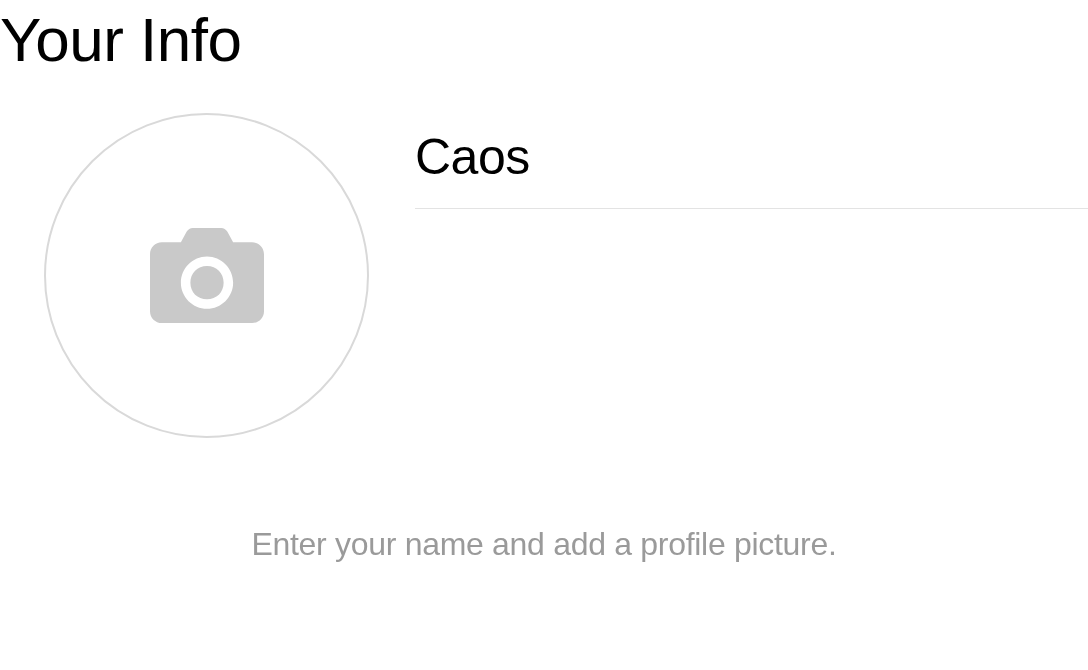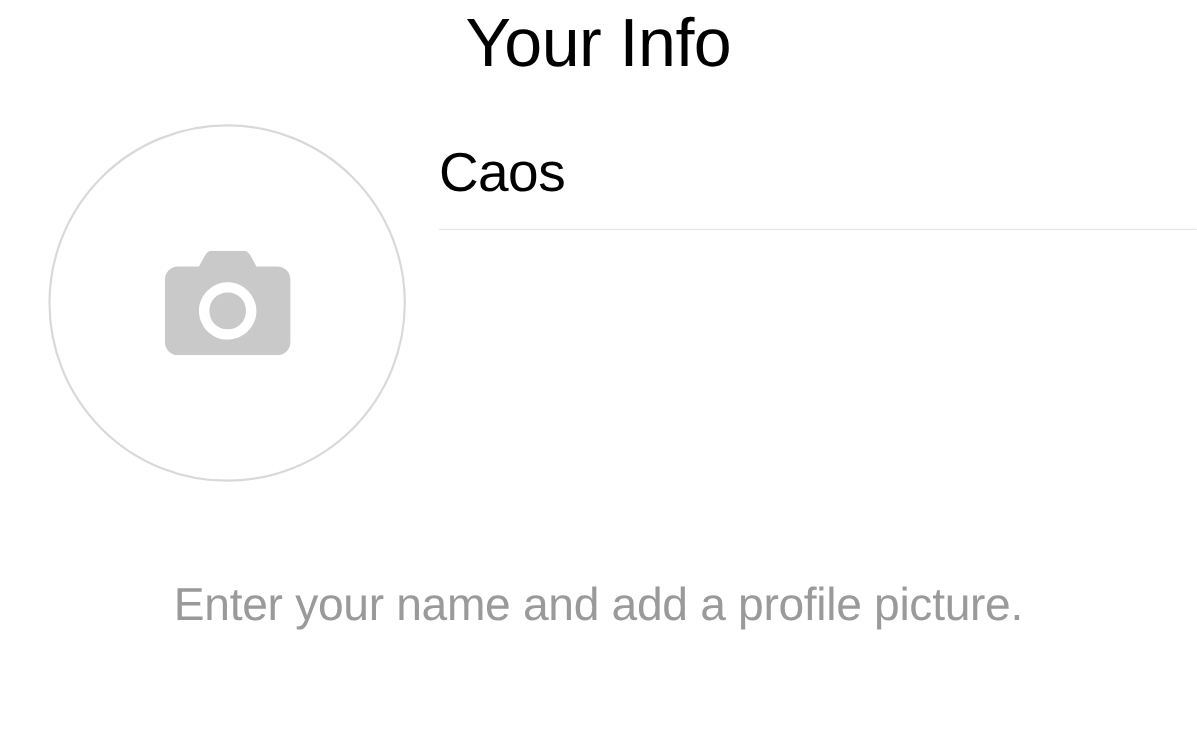--- a/index.html
+++ b/index.html
@@ -16,30 +16,31 @@
     }
     .container {
       width: 100%;
       height: 100%;
       position: relative;
     }
     .page-title {
       font-size: 62px;
       font-weight: 400;
       color: #000;
-      text-align: center;
+      text-align: left;
       padding-top: 4px;
       letter-spacing: -0.5px;
     }
     .form-row {
       display: flex;
       align-items: flex-start;
       padding-left: 44px;
       padding-right: 0;
       margin-top: 38px;
+      gap: 16px;
     }
     .avatar-circle {
       width: 325px;
       height: 325px;
       border-radius: 50%;
       border: 2px solid #d9d9d9;
       display: flex;
       align-items: center;
       justify-content: center;
       flex-shrink: 0;
@@ -72,21 +73,21 @@
       color: #000;
       background: transparent;
       font-family: inherit;
       letter-spacing: -0.5px;
     }
     .text-input::placeholder {
       color: #b0b0b0;
       font-weight: 400;
     }
     .helper-text {
-      font-size: 42px;
+      font-size: 32px;
       color: #9a9a9a;
       text-align: center;
       margin-top: 88px;
       font-weight: 400;
       letter-spacing: -0.3px;
     }
   </style>
 </head>
 <body>
 

